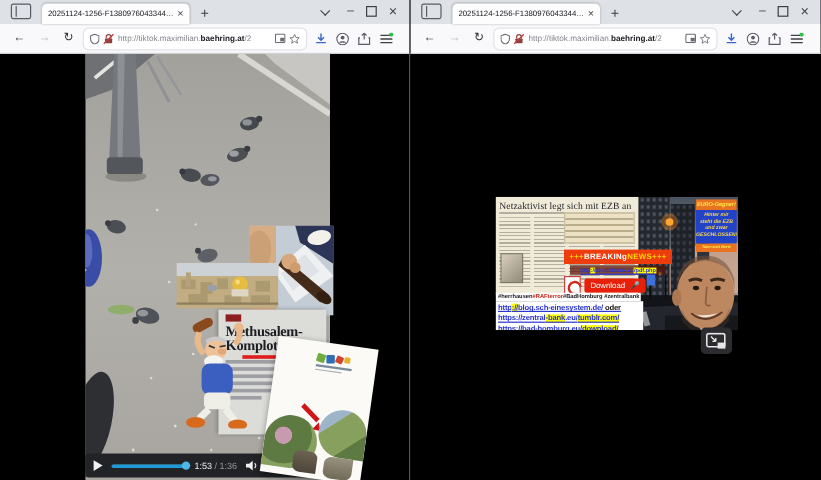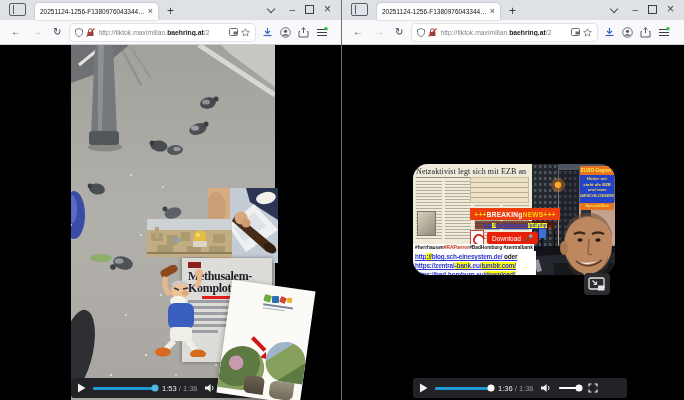--- a/index.html
+++ b/index.html
@@ -365,21 +365,21 @@
         <path d="M2,4.5 H1 V10 H10 V4.5 H9" fill="none" stroke="#5b5b66" stroke-width="1"></path>
       </svg>
     <svg class="chrome-ic" width="12" height="11" viewBox="0 0 12 11" style="margin-right:8px">
         <path d="M1,2.5 H11 M1,5.5 H11 M1,8.5 H11" stroke="#3e3e46" stroke-width="1.2"></path>
         <circle cx="10" cy="1.8" r="1.8" fill="#2ac34a"></circle>
       </svg>
   </div>
 
   <div class="content">
 
-    <div class="video-surface" style="left:71px;top:119px;width:202px;height:111px;border-radius:15px;">
+    <div class="video-surface" style="left:71px;top:119px;width:202px;height:111px;">
       <svg width="202" height="116" viewBox="0 0 202 116" style="position:absolute;left:0;top:0;">
         <defs>
           <linearGradient id="sky" x1="0" y1="0" x2="0" y2="1">
             <stop offset="0" stop-color="#4a5260"></stop>
               <stop offset="0.7" stop-color="#8a8c92"></stop>
               <stop offset="1" stop-color="#a89a90"></stop>
           </linearGradient>
           <pattern id="win" width="5" height="6" patternUnits="userSpaceOnUse">
             <rect width="5" height="6" fill="#23272e"></rect>
             <rect x="1" y="1" width="2.4" height="3" fill="#7b8694" opacity="0.5"></rect>
@@ -486,35 +486,14 @@
     </div>
 
     <div class="pipbtn" style="left:242px;top:228px;">
       <svg width="18" height="15" viewBox="0 0 18 15">
         <rect x="1" y="1" width="15" height="11" rx="1.5" fill="none" stroke="#e6e6e6" stroke-width="1.3"></rect>
         <path d="M4.5,3.5 L8.5,7.5 M8.5,7.5 V4.6 M8.5,7.5 H5.6" stroke="#e6e6e6" stroke-width="1.2" fill="none"></path>
         <rect x="10" y="8.5" width="6.5" height="5" fill="#e6e6e6"></rect>
       </svg>
     </div>
 
-    <div class="controls" style="left:71px;top:333px;width:202px;">
-      <svg width="9" height="10" viewBox="0 0 9 10">
-          <polygon points="1,0.5 8.5,5 1,9.5" fill="#f0f0f0"></polygon>
-        </svg>
-      <div class="track ct-gap" style="width:56px;">
-        <div class="fill" style="width:100%;background:#1f9ad6;"></div>
-        <div class="knob" style="left:100%;background:#ffffff;"></div>
-      </div>
-      <span class="time ct-gap"><span class="t-cur">1:36</span><span class="t-dur"> / </span><span class="t-dur">1:36</span></span>
-      <svg class="ct-gap" width="12" height="10" viewBox="0 0 12 10">
-          <polygon points="1,3.4 3.6,3.4 6.6,1 6.6,9 3.6,6.6 1,6.6" fill="#f0f0f0"></polygon>
-          <path d="M8.2,3 A3,3 0 0 1 8.2,7" stroke="#f0f0f0" fill="none" stroke-width="1"></path>
-        </svg>
-      <div class="track ct-gap" style="width:22px;height:2.5px;background:#7a7c80;">
-        <div class="fill" style="width:88%;background:#ffffff;"></div>
-        <div class="knob" style="left:88%;background:#ffffff;"></div>
-      </div>
-      <svg class="ct-gap" width="10" height="10" viewBox="0 0 10 10">
-          <path d="M1,3.5 V1 H3.5 M6.5,1 H9 V3.5 M9,6.5 V9 H6.5 M3.5,9 H1 V6.5" fill="none" stroke="#f0f0f0" stroke-width="1.2"></path>
-        </svg>
-    </div>
   </div>
 </div>
 
 </body></html>

